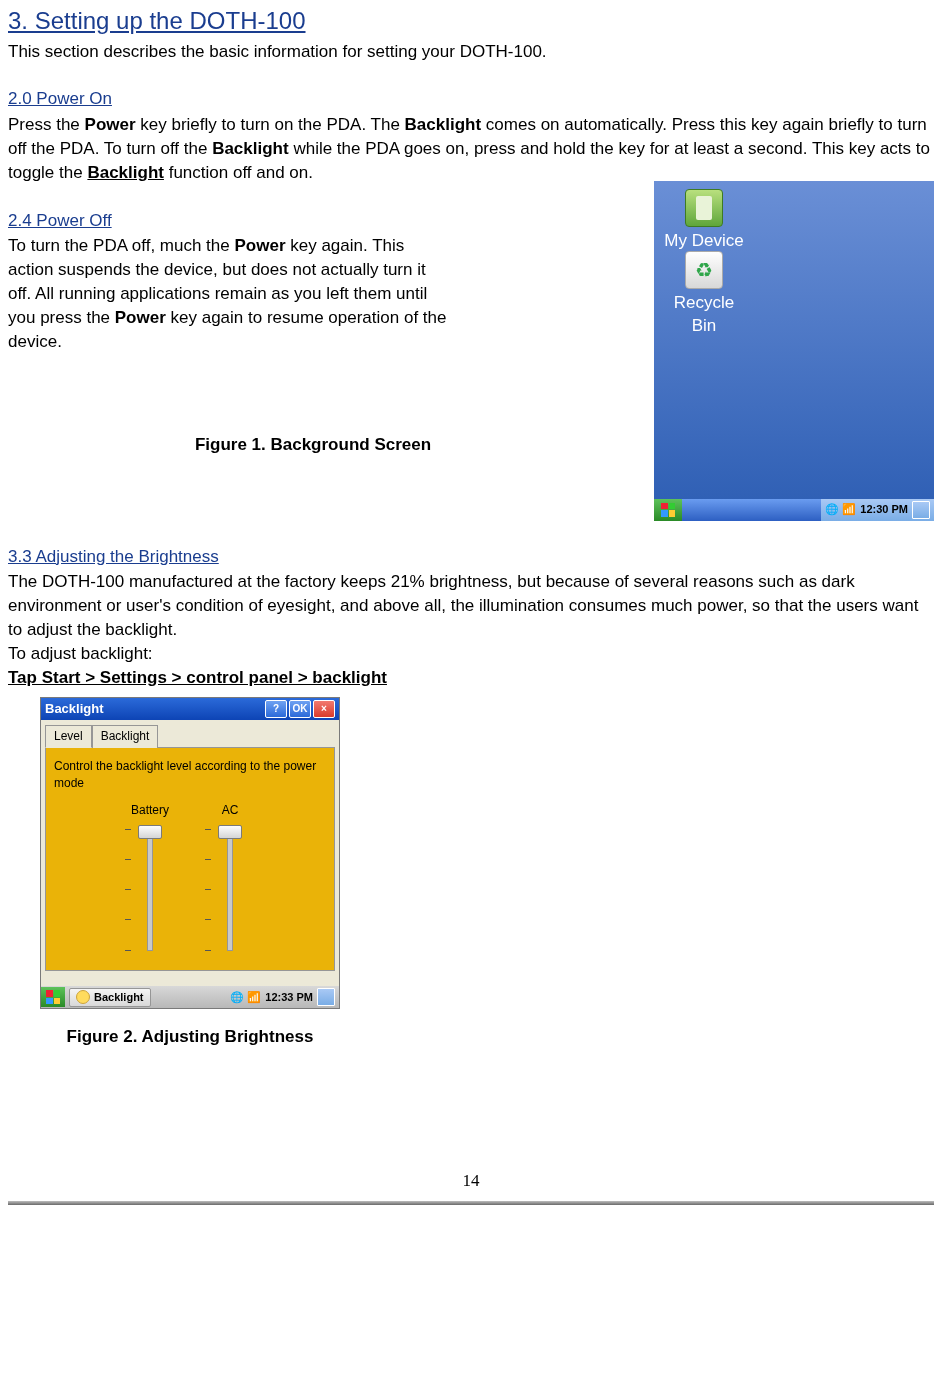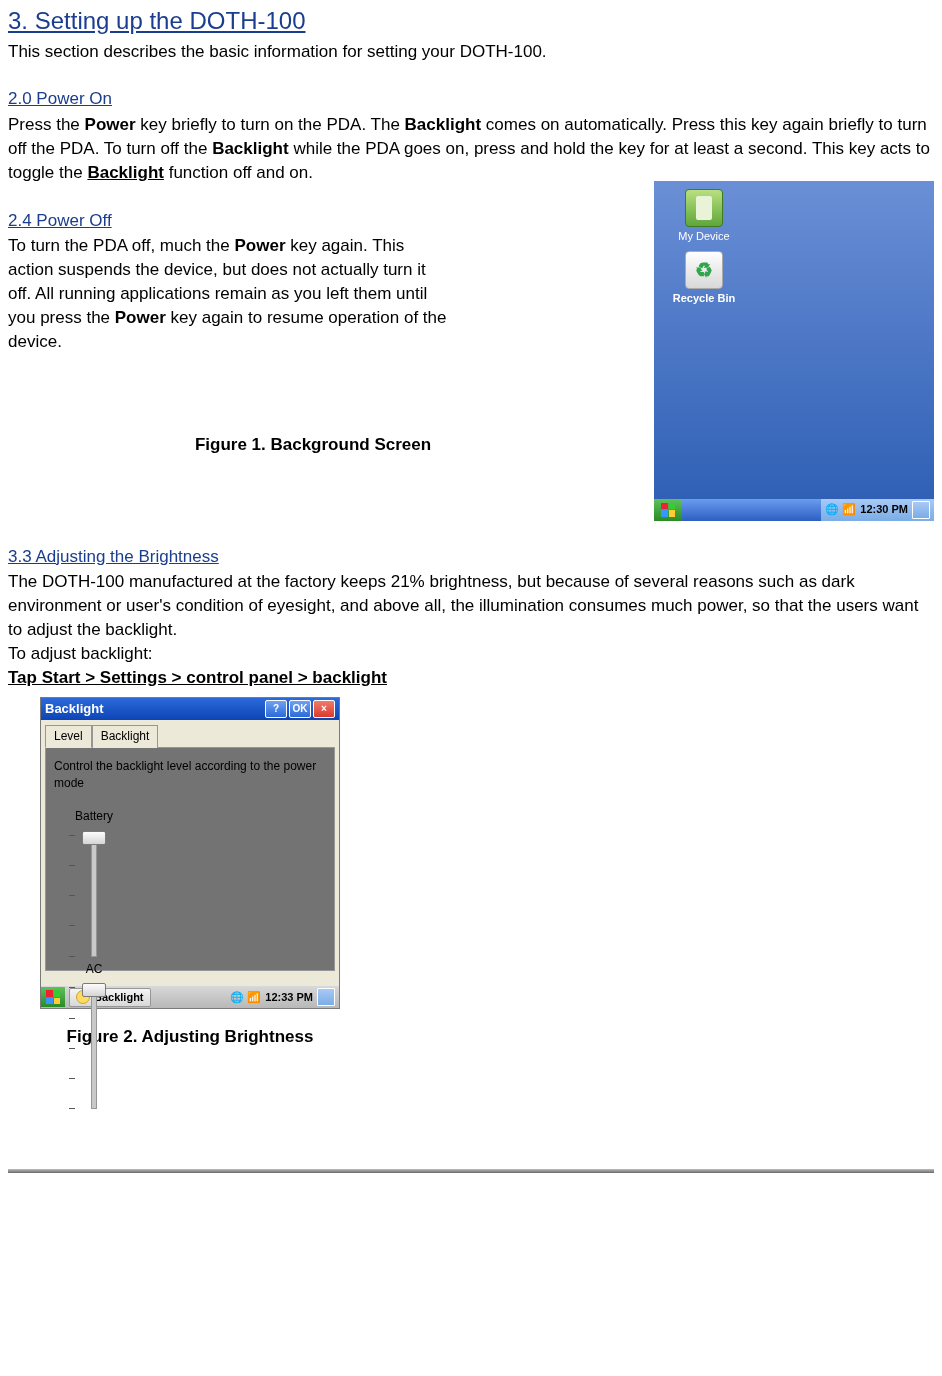--- a/index.html
+++ b/index.html
@@ -58,21 +58,21 @@
       flex-shrink: 0;
       margin-top: -4px;
     }
     .desktop-icon-group {
       position: absolute;
       left: 10px;
       text-align: center;
       width: 80px;
     }
     .desktop-icon-group:nth-child(1) { top: 8px; }
-    .desktop-icon-group:nth-child(2) { top: 70px; font-weight: bold; }
+    .desktop-icon-group:nth-child(2) { top: 70px; }
     .dicon {
       width: 36px;
       height: 36px;
       margin: 0 auto 2px;
       border-radius: 4px;
     }
     .dicon-device {
       background: linear-gradient(#b9e07e, #5fa63b);
       border: 1px solid #3e7b22;
       position: relative;
@@ -94,21 +94,21 @@
       color: #2fa64a;
       position: absolute;
       inset: 0;
       display: flex;
       align-items: center;
       justify-content: center;
       font-size: 20px;
     }
     .desktop-icon-label {
       color: #fff;
-      font-size: 11px;
+      font-size: 17px;
     }
     .taskbar {
       position: absolute;
       bottom: 0;
       left: 0;
       right: 0;
       height: 22px;
       background: linear-gradient(to bottom, #6a9cf0, #2d5fc2);
       display: flex;
       align-items: center;
@@ -212,31 +212,30 @@
       position: relative;
       top: 1px;
     }
     .tab.active {
       background: #ece9d8;
       z-index: 2;
       border-bottom: 1px solid #ece9d8;
     }
     .tab-panel {
       border: 1px solid #969696;
-      background: #737373;
+      background: #eab308;
       padding: 10px 8px;
       height: 224px;
       font-size: 12px;
       box-sizing: border-box;
     }
     .slider-cols {
       display: flex;
       justify-content: center;
-      margin-top: 16px;
-      flex-direction: column;
+      margin-top: 10px;
     }
     .slider-col {
       text-align: center;
       width: 80px;
     }
     .slider-label {
       font-size: 12px;
       margin-bottom: 6px;
     }
     .vslider {
@@ -466,14 +465,15 @@
           <span class="tray-right"></span>
         </div>
       </div>
     </div>
     <div class="figure-caption fig2-caption">Figure 2. Adjusting Brightness</div>
   </div>
 
 </div>
 
 <div class="page-footer">
+  <div class="page-num">14</div>
   <hr class="footer-rule">
 </div>
 
 </body></html>

